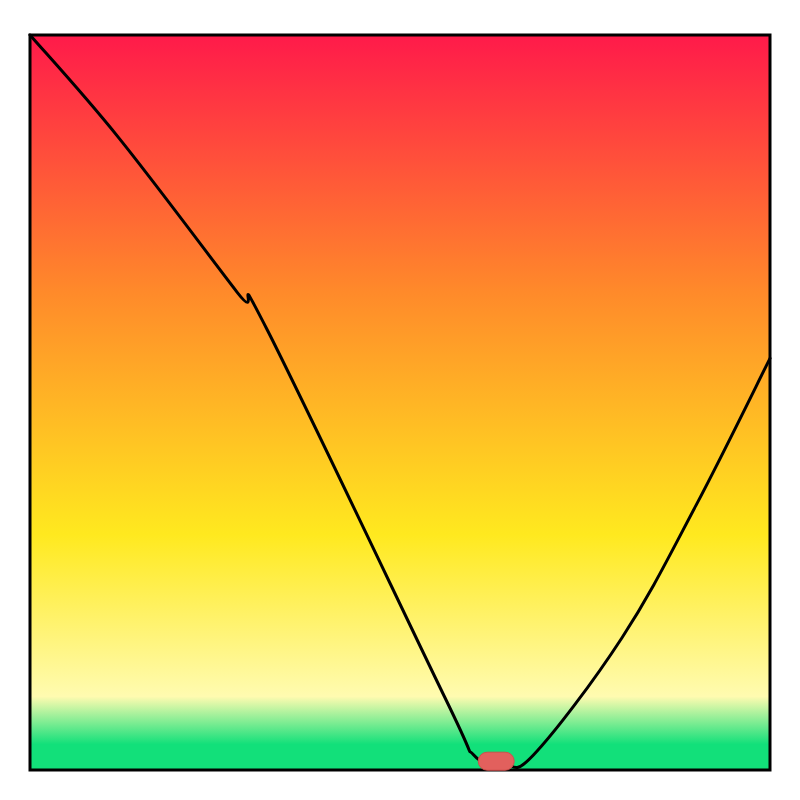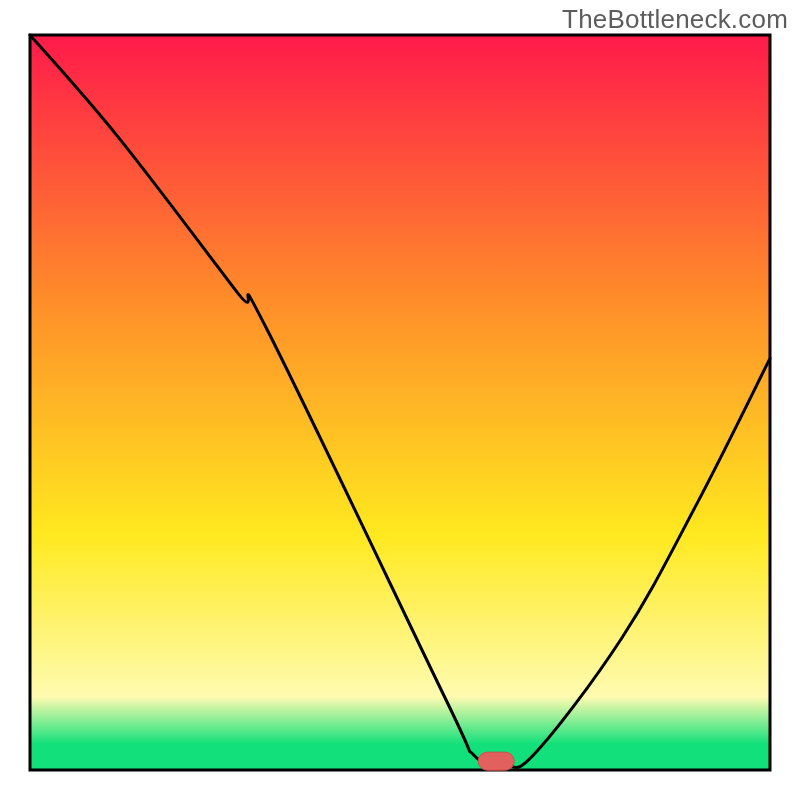--- a/index.html
+++ b/index.html
@@ -28,21 +28,20 @@
   svg.chart {
     position: absolute;
     top: 0;
     left: 0;
   }
 </style>
 </head>
 <body>
 
 <div class="container">
-  <div class="watermark">TheBottleneck.com</div>
 
   <svg class="chart" width="800" height="800" viewBox="0 0 800 800">
     <defs>
       <linearGradient id="bg-grad" x1="0" y1="0" x2="0" y2="1">
       <stop offset="0.00%" stop-color="#ff1a4a"></stop>
           <stop offset="35.00%" stop-color="#ff8a2a"></stop>
           <stop offset="68.00%" stop-color="#ffe91f"></stop>
           <stop offset="90.00%" stop-color="#fffbb0"></stop>
           <stop offset="96.50%" stop-color="#12e07a"></stop>
           <stop offset="100.00%" stop-color="#12e07a"></stop>

